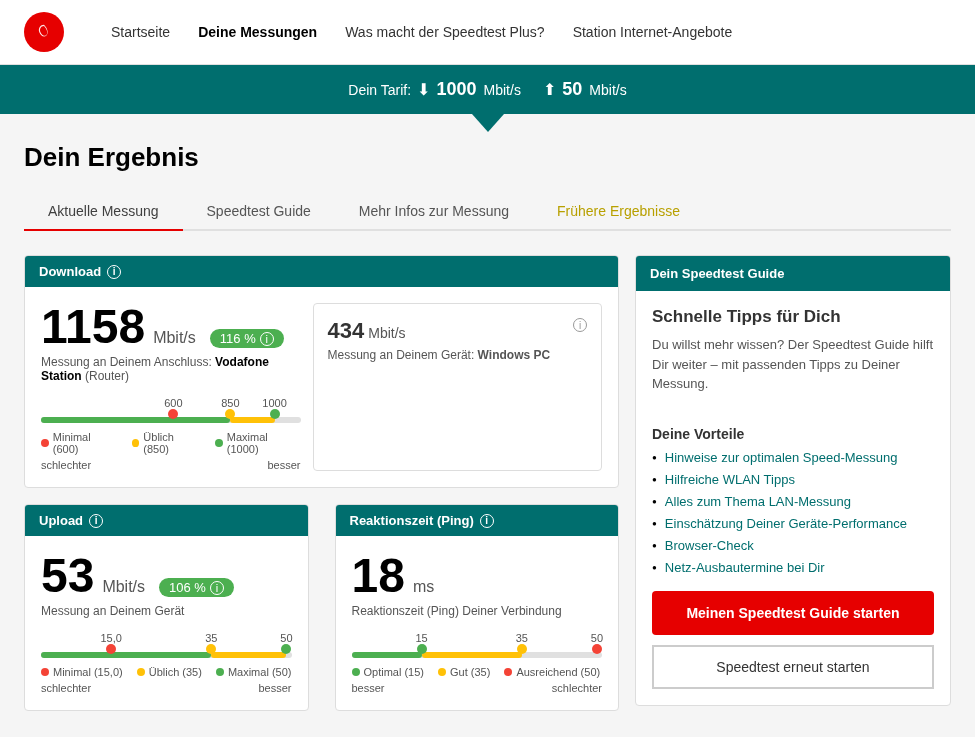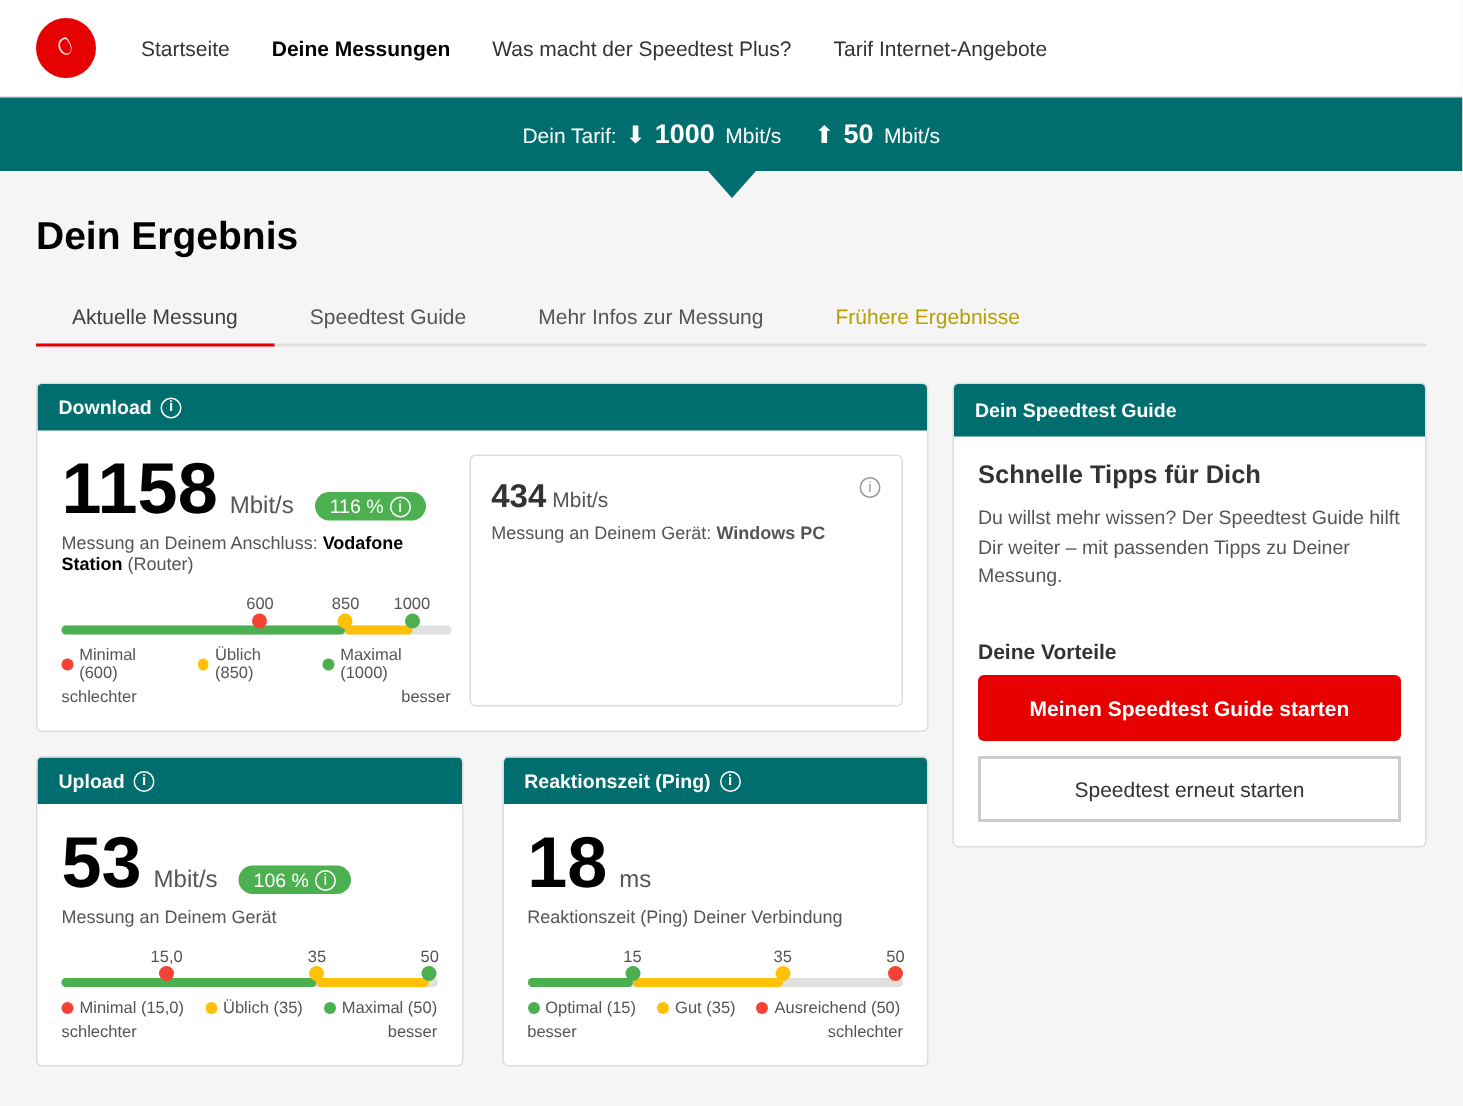--- a/index.html
+++ b/index.html
@@ -5,20 +5,21 @@
     * { box-sizing: border-box; margin: 0; padding: 0; }
     body { font-family: Arial, sans-serif; font-size: 14px; color: #333; background: #fff; }
 
     
     .header {
       display: flex;
       align-items: center;
       padding: 12px 24px;
       border-bottom: 1px solid #e0e0e0;
       background: #fff;
+      gap: 17px;
     }
     .logo-circle {
       width: 40px;
       height: 40px;
       background: #e60000;
       border-radius: 50%;
       display: flex;
       align-items: center;
       justify-content: center;
       margin-right: 30px;
@@ -216,21 +217,21 @@
     <svg viewBox="0 0 40 40" fill="none">
       <circle cx="20" cy="20" r="20" fill="#e60000"></circle>
       <path d="M20 8 C14 8 10 14 12 20 C14 26 20 30 24 26 C28 22 26 14 20 8Z" fill="white" opacity="0.9"></path>
       <path d="M20 10 C15 10 12 15 14 20 C16 25 21 28 24 25 C27 22 25 15 20 10Z" fill="#e60000"></path>
     </svg>
   </div>
   <nav class="nav">
     <a class="nav-item">Startseite</a>
     <a class="nav-item active">Deine Messungen</a>
     <a class="nav-item">Was macht der Speedtest Plus?</a>
-    <a class="nav-item">Tarif Internet-Angebote</a>
+    <a class="nav-item">Station Internet-Angebote</a>
   </nav>
 </div>
 
 <div class="tariff-banner">
   <span>Dein Tarif:</span>
   <span style="font-size:16px;">⬇</span>
   <strong>
     <span>1000</span>
     <span style="font-size:14px;font-weight:normal;margin-left:2px;">Mbit/s</span>
   </strong>
@@ -439,20 +440,28 @@
 
     </div>
 
     <div class="sidebar">
       <div class="sidebar-card">
         <div class="sidebar-header">Dein Speedtest Guide</div>
         <div class="sidebar-body">
           <div class="sidebar-title">Schnelle Tipps für Dich</div>
           <div class="sidebar-desc">Du willst mehr wissen? Der Speedtest Guide hilft Dir weiter – mit passenden Tipps zu Deiner Messung.</div>
           <div class="sidebar-subtitle">Deine Vorteile</div>
+          <ul class="sidebar-list">
+            <li class="list-item">Hinweise zur optimalen Speed-Messung</li>
+            <li class="list-item">Hilfreiche WLAN Tipps</li>
+            <li class="list-item">Alles zum Thema LAN-Messung</li>
+            <li class="list-item">Einschätzung Deiner Geräte-Performance</li>
+            <li class="list-item">Browser-Check</li>
+            <li class="list-item">Netz-Ausbautermine bei Dir</li>
+          </ul>
           <button class="btn-primary">Meinen Speedtest Guide starten</button>
           <button class="btn-secondary">Speedtest erneut starten</button>
         </div>
       </div>
     </div>
 
   </div>
 
 </div>
 

